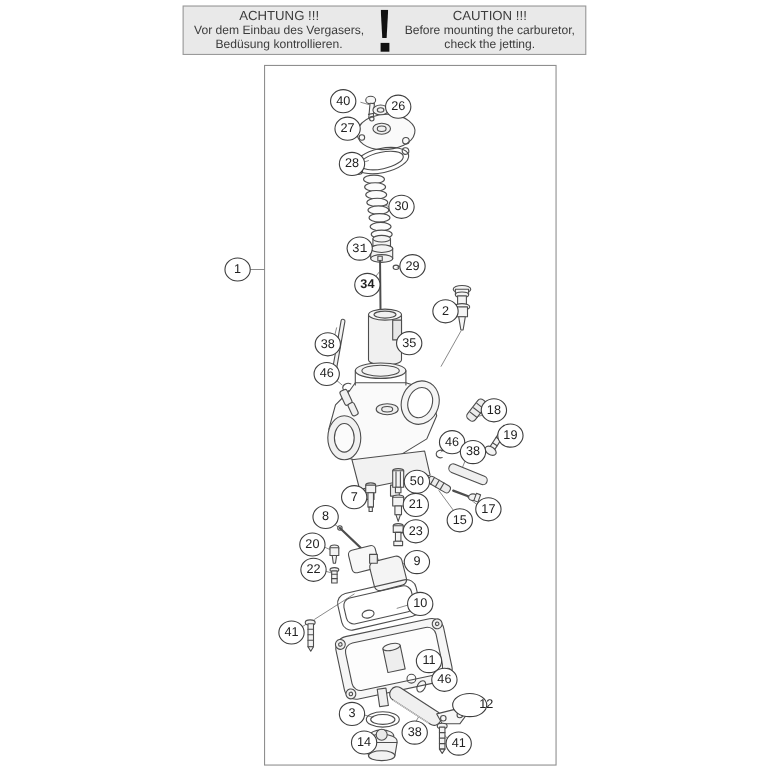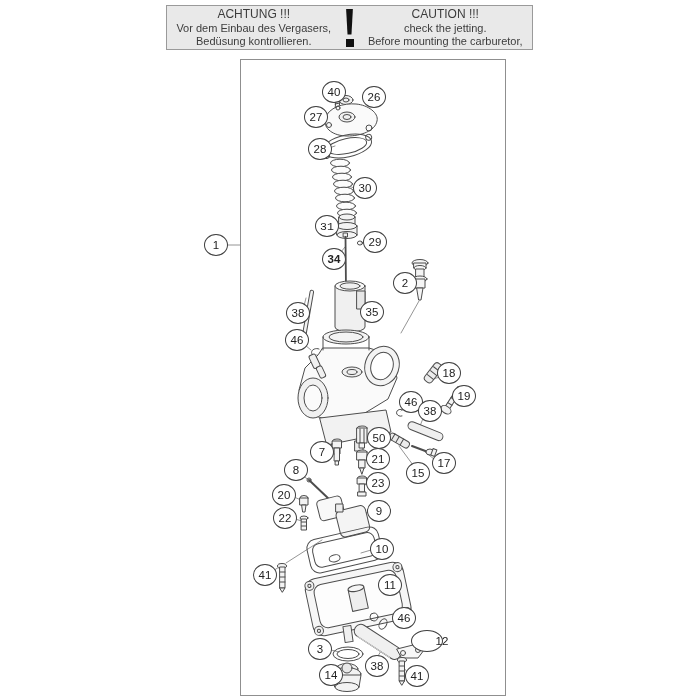--- a/index.html
+++ b/index.html
@@ -45,22 +45,22 @@
       <div class="warn-title">ACHTUNG !!!</div>
       <div>Vor dem Einbau des Vergasers,</div>
       <div>Bedüsung kontrollieren.</div>
     </div>
     <div class="excl">
       <div class="excl-bar"></div>
       <div class="excl-dot"></div>
     </div>
     <div class="warn-col">
       <div class="warn-title">CAUTION !!!</div>
+      <div>Before mounting the carburetor,</div>
       <div>check the jetting.</div>
-      <div>Before mounting the carburetor,</div>
     </div>
   </div>
 
   <div class="frame"></div>
 
   <svg class="draw" viewBox="0 0 700 700" stroke="#4d4d4d" stroke-width="1" fill="none" stroke-linecap="round" stroke-linejoin="round">
 
     <g stroke="#7a7a7a" stroke-width="0.8">
       <line x1="227" y1="245" x2="240" y2="245"></line>
       <line x1="328" y1="93" x2="335" y2="95"></line>
@@ -361,22 +361,22 @@
         <rect x="399.5" y="661" width="5" height="20"></rect>
       <line x1="399.5" y1="666" x2="404.5" y2="666"></line>
         <line x1="399.5" y1="671" x2="404.5" y2="671"></line>
         <line x1="399.5" y1="676" x2="404.5" y2="676"></line>
       <path d="M399.5,681 L404.5,681 L402,685 Z"></path>
     </g>
   </svg>
 
   <div id="callouts">
       <div class="callout" style="left: 204px; top: 234px;">1</div>
-      <div class="callout" style="left: 322px; top: 81px;">40</div>
-      <div class="callout" style="left: 350px; top: 86px; margin-left: 12px;">26</div>
+      <div class="callout" style="left: 300px; top: 81px;">40</div>
+      <div class="callout" style="left: 350px; top: 86px;">26</div>
       <div class="callout" style="left: 304px; top: 106px;">27</div>
       <div class="callout" style="left: 308px; top: 138px;">28</div>
       <div class="callout" style="left: 353px; top: 177px;">30</div>
       <div class="callout" style="left: 315px; top: 215px; font-family: Liberation Mono, monospace;">31</div>
       <div class="callout" style="left: 363px; top: 231px;">29</div>
       <div class="callout" style="left: 322px; top: 248px; font-weight: bold;">34</div>
       <div class="callout" style="left: 393px; top: 272px;">2</div>
       <div class="callout" style="left: 286px; top: 302px;">38</div>
       <div class="callout" style="left: 360px; top: 301px;">35</div>
       <div class="callout" style="left: 285px; top: 329px;">46</div>
@@ -389,21 +389,21 @@
       <div class="callout" style="left: 366px; top: 448px;">21</div>
       <div class="callout" style="left: 432px; top: 452px;">17</div>
       <div class="callout" style="left: 406px; top: 462px;">15</div>
       <div class="callout" style="left: 284px; top: 459px;">8</div>
       <div class="callout" style="left: 366px; top: 472px;">23</div>
       <div class="callout" style="left: 272px; top: 484px;">20</div>
       <div class="callout" style="left: 367px; top: 500px;">9</div>
       <div class="callout" style="left: 273px; top: 507px;">22</div>
       <div class="callout" style="left: 370px; top: 538px;">10</div>
       <div class="callout" style="left: 253px; top: 564px;">41</div>
-      <div class="callout" style="left: 378px; top: 574px;">11</div>
+      <div class="callout" style="left: 378px; top: 590px;">11</div>
       <div class="callout" style="left: 392px; top: 607px;">46</div>
       <div class="callout" style="left: 411px; top: 630px; padding-left: 30px;">12</div>
       <div class="callout" style="left: 308px; top: 638px;">3</div>
       <div class="callout" style="left: 365px; top: 655px;">38</div>
       <div class="callout" style="left: 309px; top: 664px; margin-left: 10px;">14</div>
       <div class="callout" style="left: 405px; top: 665px;">41</div>
     </div>
 
 </div>
 

